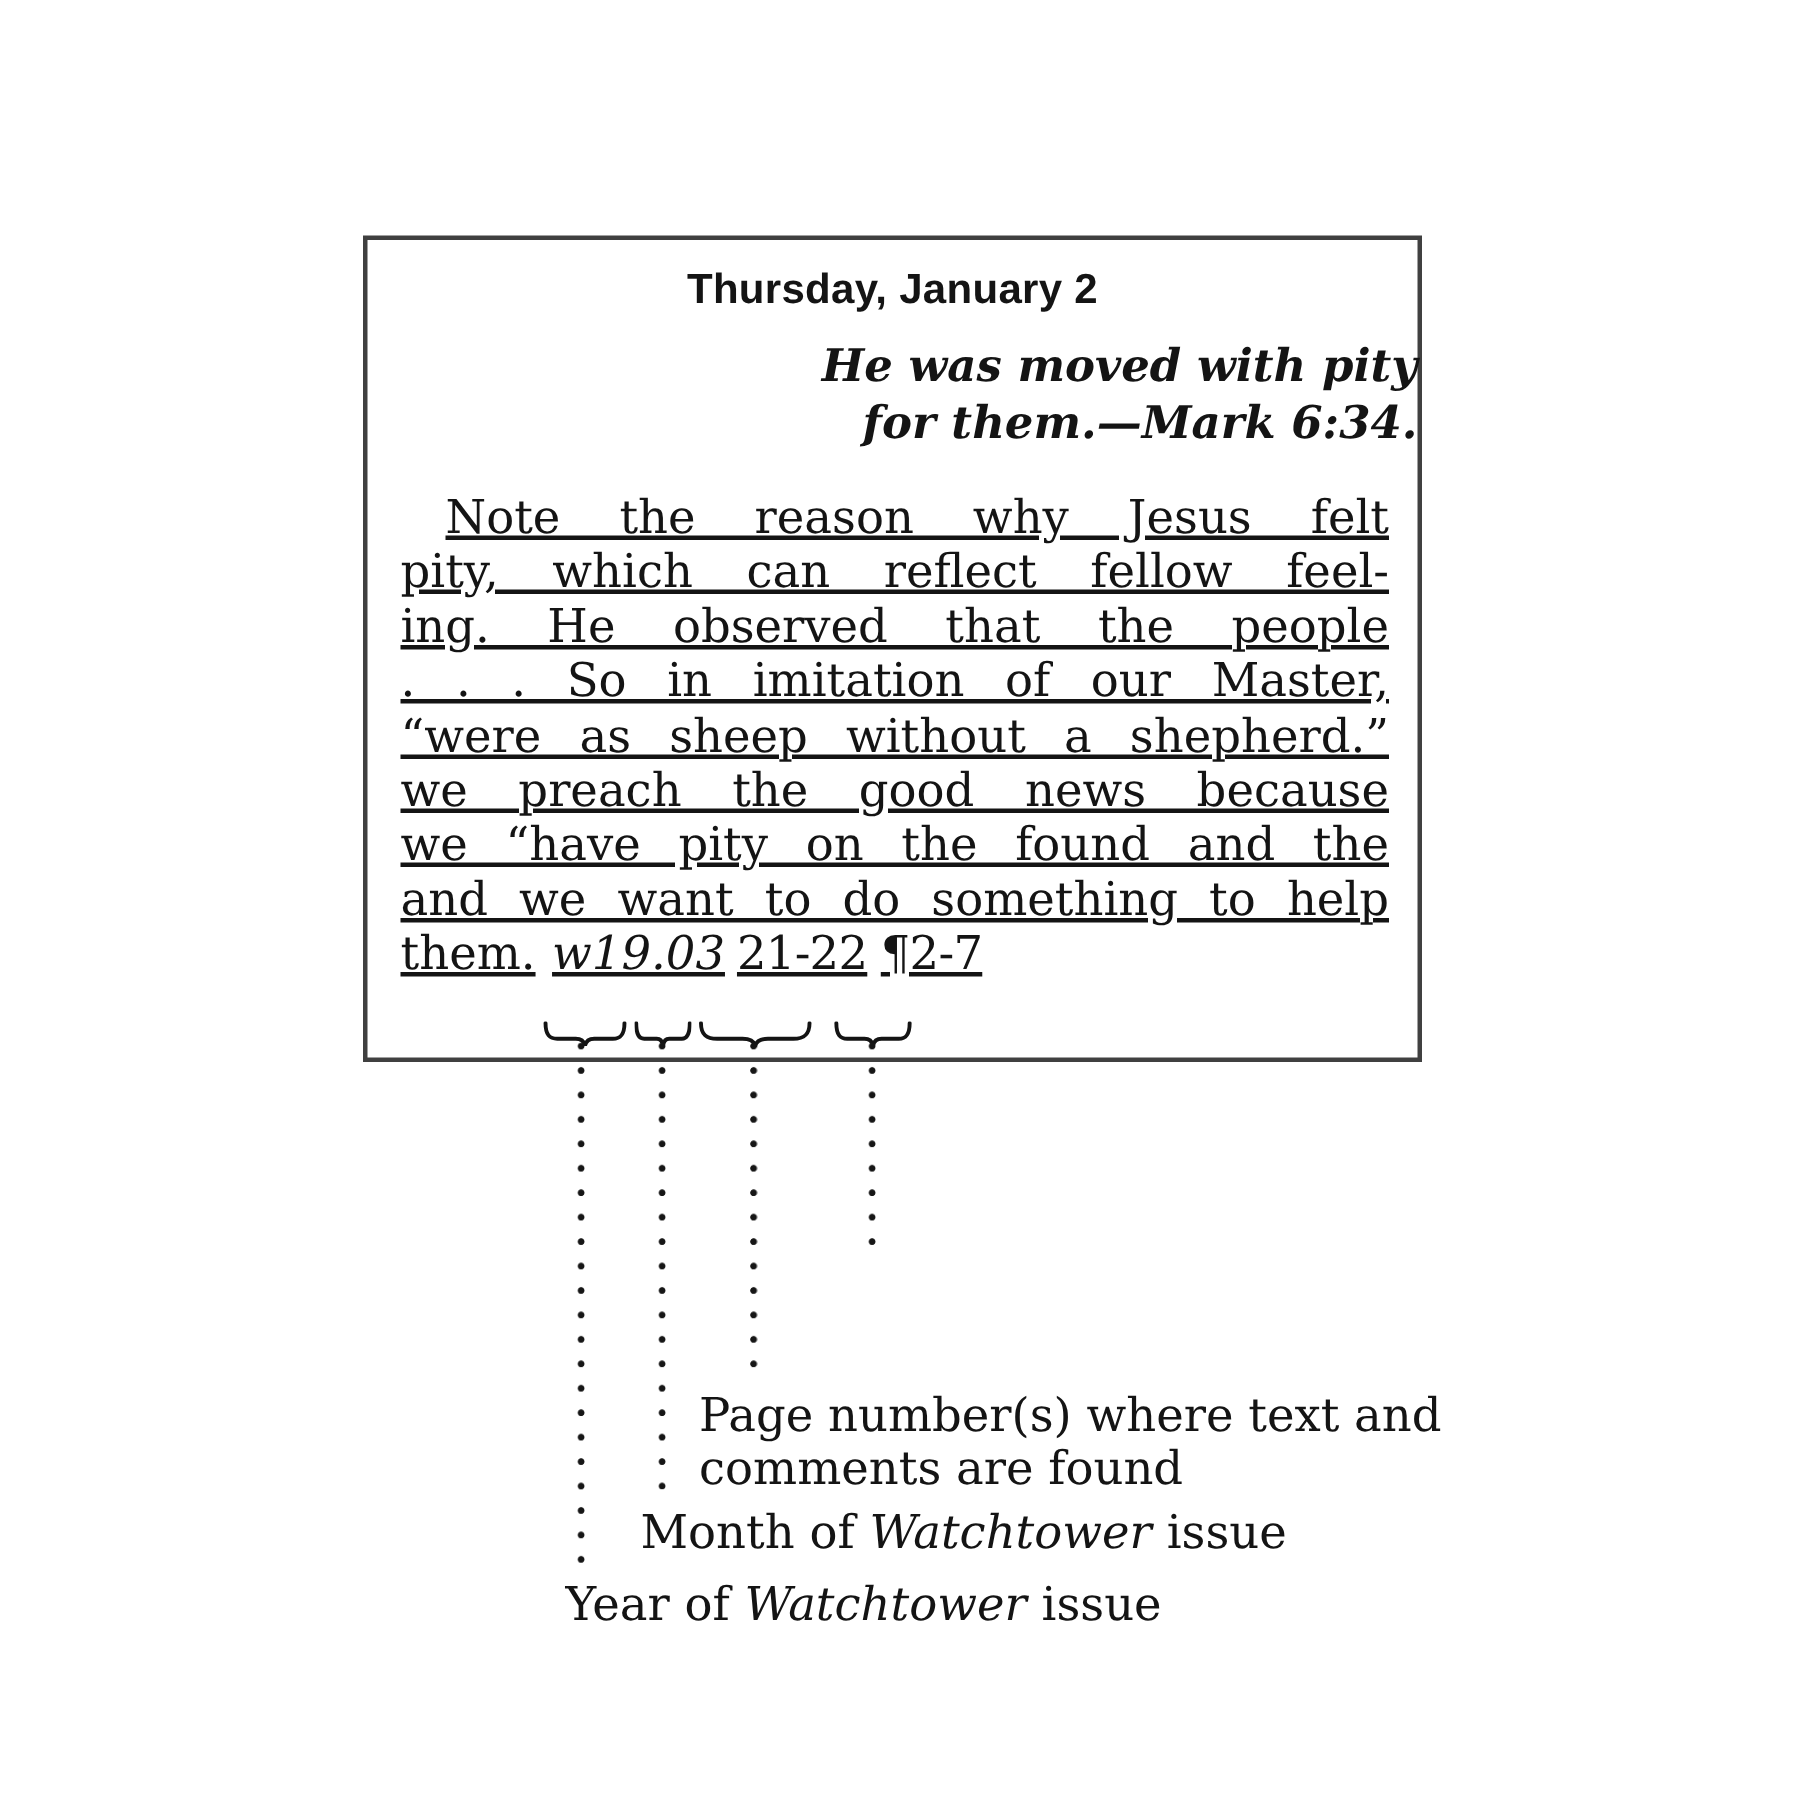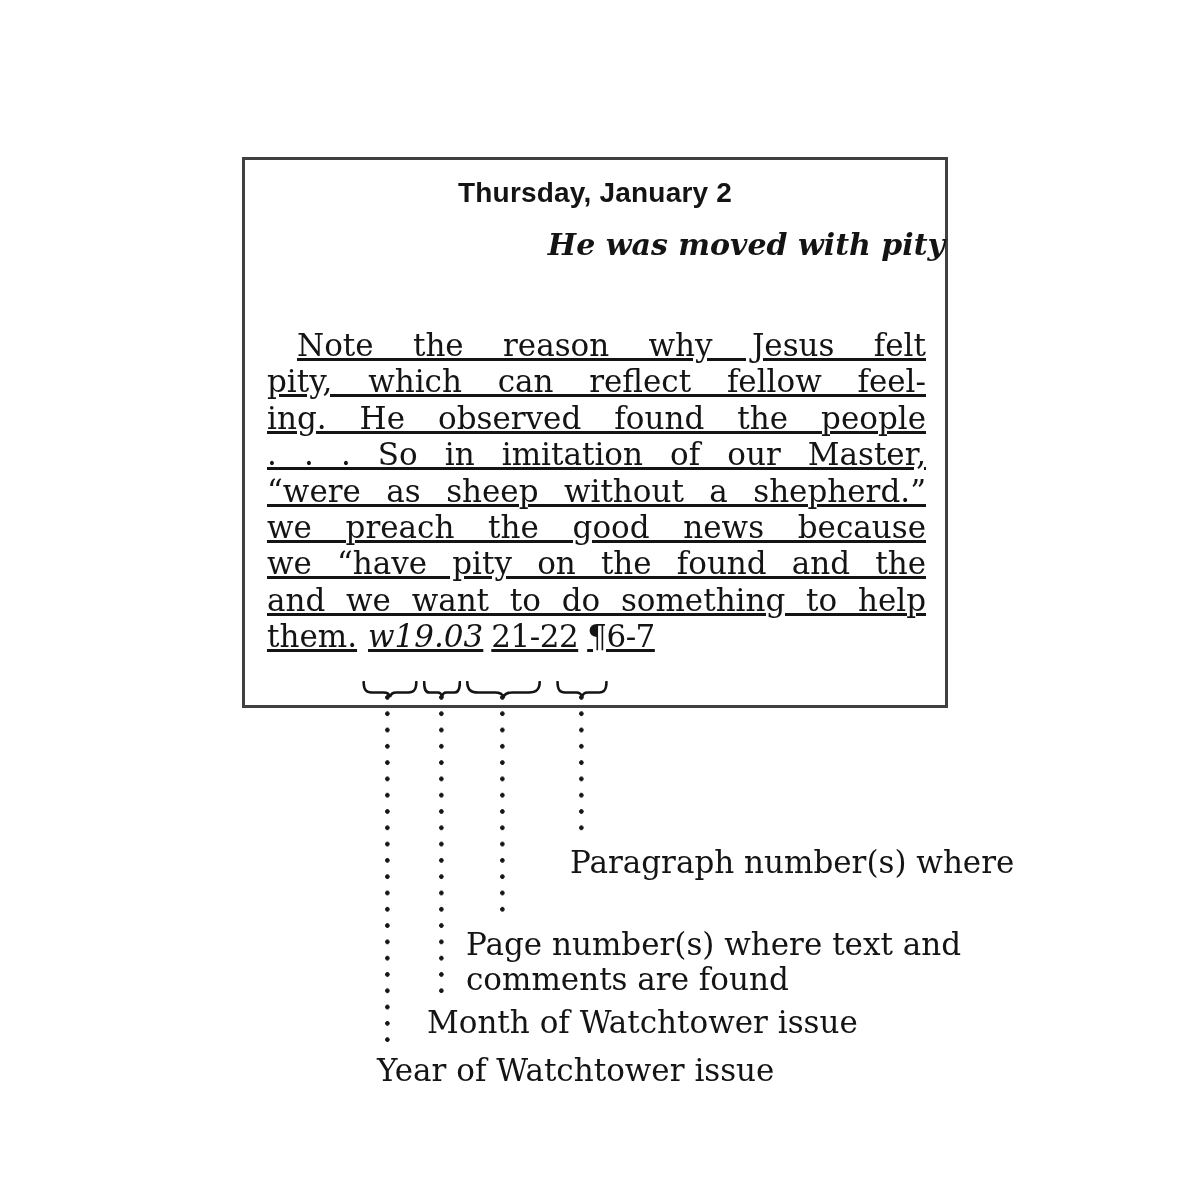--- a/index.html
+++ b/index.html
@@ -93,45 +93,46 @@
   .anno {
     position: absolute;
     font-size: 31px;
     line-height: 35px;
     white-space: nowrap;
   }
   #anno-paragraph { left: 570px; top: 845px; }
   #anno-page      { left: 466px; top: 927px; }
   #anno-month     { left: 427px; top: 1005px; }
   #anno-year      { left: 377px; top: 1053px; }
-  .anno .it { }
+  .anno .it { font-style: italic; }
 </style>
 </head>
 <body>
 
 <div id="page">
 
   <div id="card">
     <div class="card-title">Thursday, January 2</div>
 
     <div class="scripture">
       <div>He was moved with pity</div>
+      <div>for them.—Mark 6:34.</div>
     </div>
 
     <div class="body-text">
       <div class="bline first">Note the reason why Jesus felt</div>
       <div class="bline">pity, which can reflect fellow feel-</div>
-      <div class="bline">ing. He observed found the people</div>
+      <div class="bline">ing. He observed that the people</div>
       <div class="bline">. . . So in imitation of our Master,</div>
       <div class="bline">“were as sheep without a shepherd.”</div>
       <div class="bline">we preach the good news because</div>
       <div class="bline">we “have pity on the found and the</div>
       <div class="bline">and we want to do something to help</div>
       <div class="cite-line">
-        <span>them.</span><span class="cite-pub">w19.03</span><span class="cite-pages">21-22</span><span class="cite-paras">¶6-7</span>
+        <span>them.</span><span class="cite-pub">w19.03</span><span class="cite-pages">21-22</span><span class="cite-paras">¶2-7</span>
       </div>
     </div>
 
     <span class="brace" id="brace-year">
       <svg viewBox="0 0 100 17" preserveAspectRatio="none" aria-hidden="true">
         <path d="M3,1 C3,9 8,11.5 17,11.5 L39,11.5 C45,11.5 48.5,12.5 50,16 C51.5,12.5 55,11.5 61,11.5 L83,11.5 C92,11.5 97,9 97,1" fill="none" stroke="#141414" stroke-width="2.6" stroke-linecap="round" vector-effect="non-scaling-stroke"></path>
       </svg>
     </span>
     <span class="brace" id="brace-month">
       <svg viewBox="0 0 100 17" preserveAspectRatio="none" aria-hidden="true">
@@ -149,21 +150,20 @@
       </svg>
     </span>
   </div>
 
   <div class="dotline" id="dot-year"></div>
   <div class="dotline" id="dot-month"></div>
   <div class="dotline" id="dot-pages"></div>
   <div class="dotline" id="dot-paras"></div>
 
   <div class="anno" id="anno-paragraph">
-    <div>Paragraph number(s) where</div>
   </div>
 
   <div class="anno" id="anno-page">
     <div>Page number(s) where text and</div>
     <div>comments are found</div>
   </div>
 
   <div class="anno" id="anno-month">
     <span>Month of </span><span class="it">Watchtower</span><span> issue</span>
   </div>

